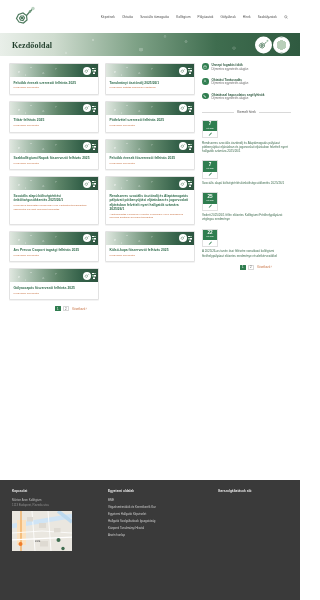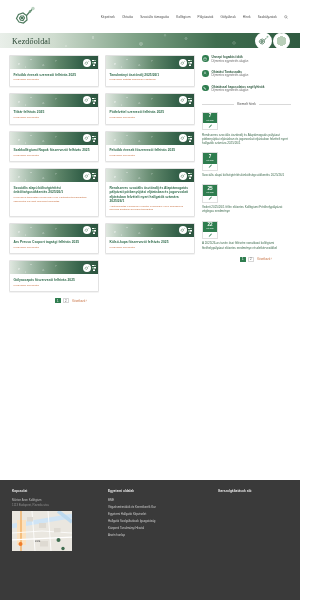--- a/index.html
+++ b/index.html
@@ -22,22 +22,23 @@
   .logo svg { width:100%; height:100%; display:block; }
   .mainnav { margin-left:auto; display:flex; align-items:center; gap:7px; }
   .mainnav a {
     font-size:3.1px; color:#4a4a4a; text-decoration:none; letter-spacing:.08px;
     white-space:nowrap;
   }
   .search-ico { width:4px; height:4px; display:block; }
 
   
   .hero {
-    height:15px; position:relative; overflow:hidden;
+    height:23px; position:relative; overflow:hidden;
     background:linear-gradient(90deg,#e9efe9 0%, #cfdccf 18%, #7fa287 45%, #3f6d4f 72%, #2f5a40 100%);
+    font-weight:bold;
   }
   .hero-pattern {
     position:absolute; inset:0;
     background-image:
       radial-gradient(circle at 14% 62%, rgba(255,255,255,.30) 0 1.6px, transparent 1.9px),
       radial-gradient(circle at 31% 30%, rgba(255,255,255,.25) 0 1.2px, transparent 1.5px),
       radial-gradient(circle at 47% 72%, rgba(255,255,255,.22) 0 1.8px, transparent 2.1px),
       radial-gradient(circle at 62% 38%, rgba(255,255,255,.18) 0 1.4px, transparent 1.7px),
       radial-gradient(circle at 78% 66%, rgba(255,255,255,.14) 0 1.6px, transparent 1.9px),
       radial-gradient(circle at 22% 86%, rgba(255,255,255,.20) 0 1.1px, transparent 1.4px),

